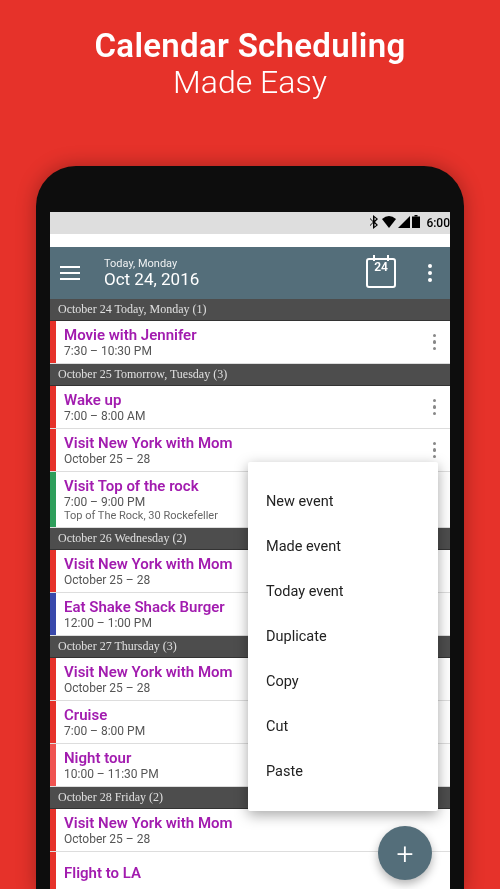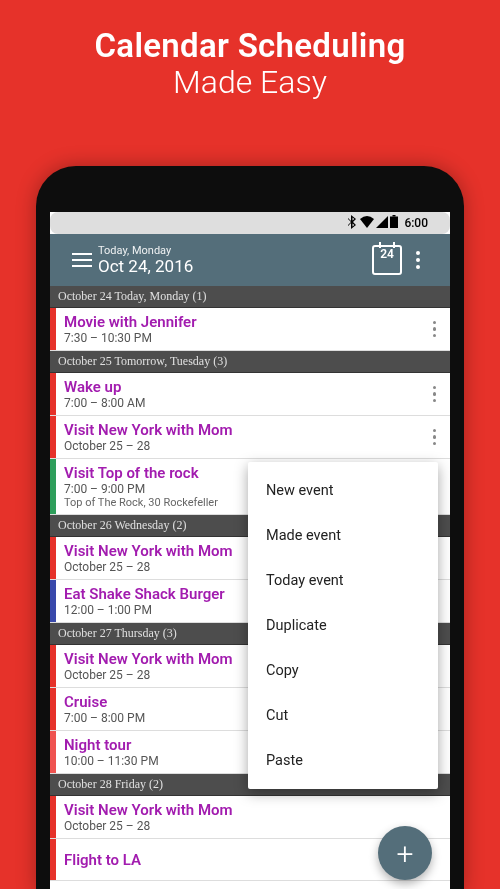--- a/index.html
+++ b/index.html
@@ -43,35 +43,35 @@
   background: #fff;
   overflow: hidden;
   position: relative;
 }
 .status-bar {
   height: 22px;
   background: #dedede;
   display: flex;
   align-items: center;
   justify-content: flex-end;
-  padding: 0 22px;
+  padding: 0 0;
   gap: 2px;
   font-size: 12px;
   color: #000;
-  border-radius: 8px;
 }
 .status-bar .time { margin-left: 4px; font-weight: 500; }
 .app-bar {
   height: 52px;
   background: #546e7a;
   display: flex;
   align-items: center;
-  padding: 0 22px;
+  padding: 0 10px;
   color: #fff;
-  gap: 6px;
+  gap: 24px;
+  margin-top: 13px;
 }
 .hamburger { width: 20px; display: flex; flex-direction: column; gap: 4px; cursor: pointer; }
 .hamburger span { height: 2.2px; background: #fff; }
 .date-block { flex: 1; display: flex; flex-direction: column; line-height: 1.1; }
 .date-small { font-size: 11px; opacity: 0.9; }
 .date-large { font-size: 17px; font-weight: 400; }
 .cal-icon {
   width: 30px; height: 30px;
   border: 2px solid #fff;
   border-radius: 3px;
@@ -124,21 +124,21 @@
 .event-dots span { width: 3.5px; height: 3.5px; background: #888; border-radius: 50%; }
 .context-menu {
   position: absolute;
   right: 12px;
   top: 250px;
   width: 190px;
   background: #fff;
   box-shadow: 0 4px 14px rgba(0,0,0,0.35);
   border-radius: 2px;
   z-index: 10;
-  padding: 6px 0;
+  padding: 17px 0;
 }
 .menu-item {
   padding: 14px 18px;
   font-size: 14.5px;
   color: #222;
   cursor: pointer;
 }
 .fab {
   position: absolute;
   right: 18px;

